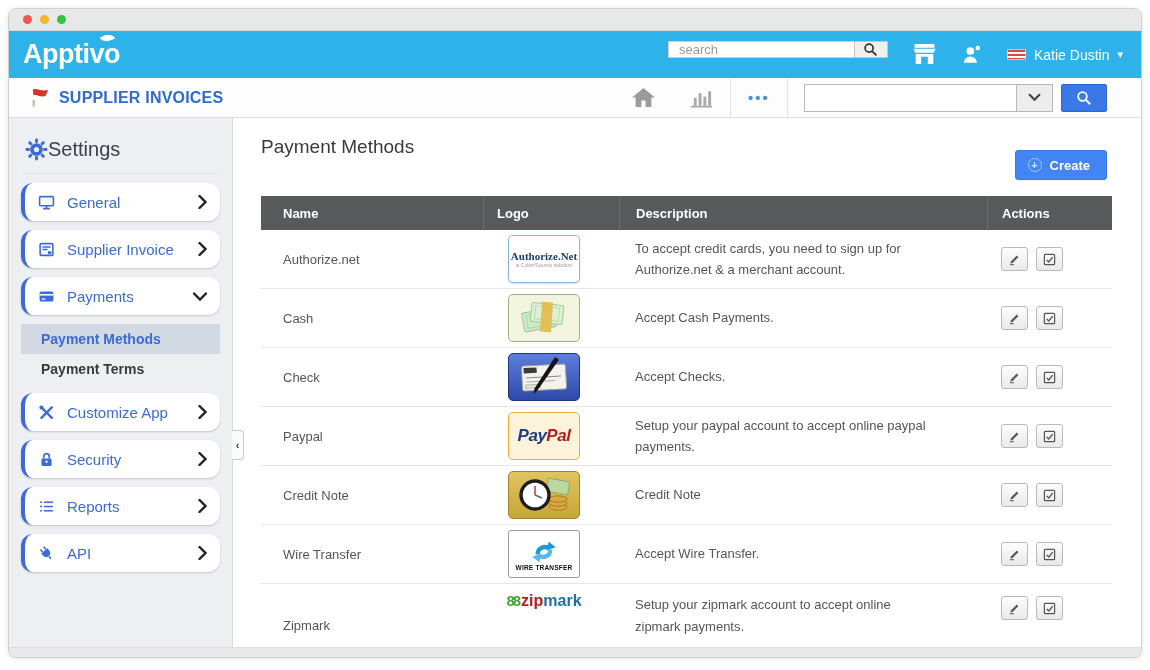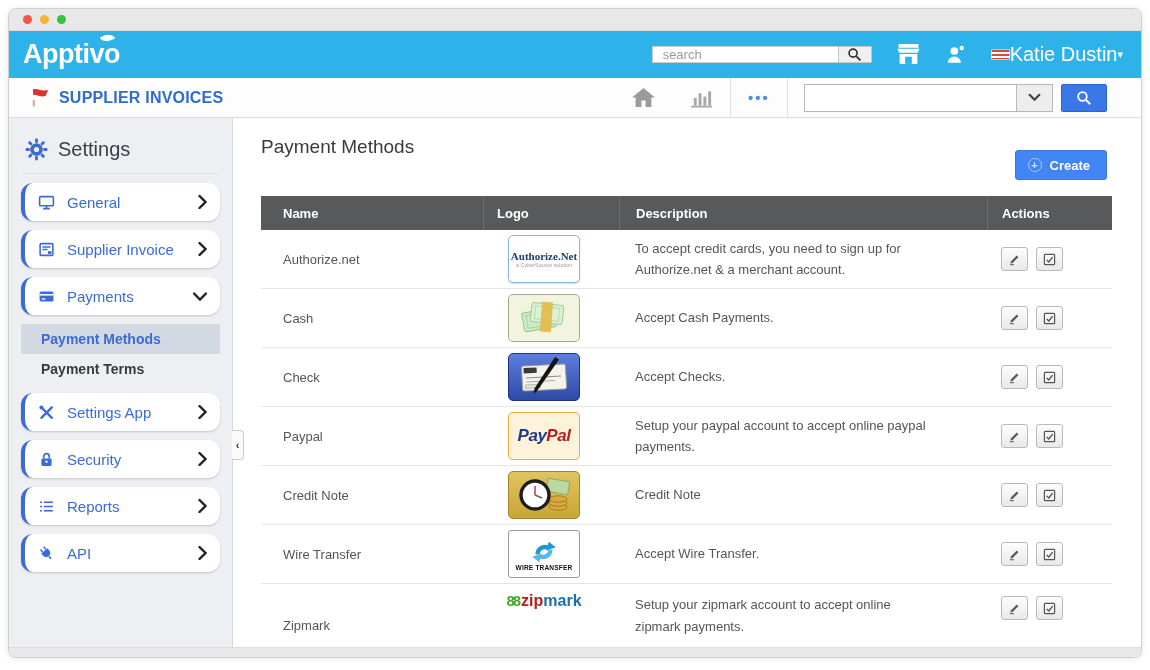--- a/index.html
+++ b/index.html
@@ -16,44 +16,44 @@
 
   
   .topnav { height:47px; background:#2db3ea; display:flex; align-items:center; padding:0 18px 0 10px; flex:0 0 auto; }
   .brand { position:relative; color:#fff; font-size:27px; font-weight:bold; letter-spacing:-.5px; margin:0 26px 0 4px; }
   .brand .leaf { position:absolute; top:-5px; right:6px; width:13px; height:8px; background:#fff;
                  border-radius:0 90% 0 90%; transform:rotate(-28deg); }
   .menu { display:flex; align-items:center; gap:36px; }
   .menu-item { color:#fff; font-size:13.5px; cursor:default; white-space:nowrap; }
   .has-caret::after { content:" ▾"; font-size:11px; }
   .nav-right { margin-left:auto; display:flex; align-items:center; }
-  .nav-search { display:flex; align-items:center; height:28px; }
+  .nav-search { display:flex; align-items:flex-start; height:28px; }
   .nav-search input { width:186px; border:1px solid #cfcfcf; border-right:none; padding:0 10px; font-size:13px; color:#333; outline:none; border-radius:1px 0 0 1px; }
   .nav-search input::placeholder { color:#9a9a9a; }
   .nav-search-btn { width:34px; background:#f0f0f0; border:1px solid #c6c6c6; display:flex; align-items:center; justify-content:center; border-radius:0 1px 1px 0; }
   .nav-ico { margin-left:24px; display:flex; align-items:center; }
-  .user-chip { display:flex; align-items:center; margin-left:24px; color:#fff; font-size:20px; }
+  .user-chip { display:flex; align-items:center; gap:8px; margin-left:24px; color:#fff; font-size:14px; }
   .flag-us { width:19px; height:11px; background:repeating-linear-gradient(#d64a3e 0 2px,#fff 2px 4px); border-radius:1px; border:1px solid rgba(255,255,255,.6); }
 
   
   .appbar { height:40px; background:#fdfdfd; border-bottom:1px solid #dcdcdc; display:flex; align-items:center; padding:0 34px 0 20px; flex:0 0 auto; }
   .appbar-title { color:#2f6bd0; font-size:16px; font-weight:bold; margin-left:9px; letter-spacing:.2px; }
   .appbar-right { margin-left:auto; display:flex; align-items:center; height:100%; }
   .abar-ico { padding:0 17px; display:flex; align-items:center; height:100%; }
   .dots-seg { height:100%; width:58px; border-left:1px solid #e2e2e2; border-right:1px solid #e2e2e2; display:flex; align-items:center; justify-content:center; }
   .dots-seg::after { content:"•••"; color:#4a90e2; font-size:15px; font-weight:bold; letter-spacing:2px; }
   .abar-search { display:flex; align-items:stretch; height:28px; margin-left:16px; }
   .abar-search input { width:212px; border:1px solid #b8b8b8; border-right:none; padding:0 8px; font-size:13px; outline:none; }
   .abar-drop { width:37px; background:#ededed; border:1px solid #b8b8b8; display:flex; align-items:center; justify-content:center; }
   .abar-go { width:46px; height:28px; margin-left:8px; background:#3b78e7; border:1px solid #2f66cd; border-radius:2px; display:flex; align-items:center; justify-content:center; }
 
   
   .appbody { flex:1 1 auto; display:flex; min-height:0; }
   .sidebar { width:224px; flex:0 0 auto; background:#edeff3; border-right:1px solid #d6d8dc; position:relative; padding-top:14px; }
-  .settings-head { margin:0 14px; padding:6px 2px 12px 2px; display:flex; align-items:flex-start; gap:10px; border-bottom:1px solid #e0e2e7; }
+  .settings-head { margin:0 14px; padding:6px 2px 12px 2px; display:flex; align-items:flex-start; border-bottom:1px solid #e0e2e7; }
   .settings-head .txt { font-size:20px; color:#3c4048; }
   .side-card { margin:9px 12px; height:38px; background:#fff; border-left:4px solid #3a6bd8; border-radius:12px;
                box-shadow:0 1px 2px rgba(0,0,0,.18); display:flex; align-items:center; padding:0 13px 0 13px; cursor:pointer; }
   .side-card .lbl { color:#3a6bd8; font-size:15px; margin-left:12px; }
   .side-card .chev { margin-left:auto; display:flex; align-items:center; }
   .sub-sel { margin:2px 12px 0 12px; height:30px; background:#d3d9e2; display:flex; align-items:center; padding-left:20px;
              color:#3a6bd8; font-size:14px; font-weight:bold; cursor:pointer; }
   .sub-plain { height:30px; display:flex; align-items:center; padding-left:32px; color:#3a3a3a; font-size:14px; font-weight:bold; margin-bottom:4px; cursor:pointer; }
   .collapse-tab { position:absolute; right:-12px; top:312px; width:12px; height:30px; background:#fbfbfb; border:1px solid #c9c9c9; border-left:none;
                   border-radius:0 4px 4px 0; display:flex; align-items:center; justify-content:center; font-size:11px; font-weight:bold; color:#333; z-index:3; }
@@ -270,21 +270,21 @@
       <div class="sub-plain">Payment Terms</div>
 
       <div class="side-card">
         <svg width="17" height="17" viewBox="0 0 16 16">
               <g stroke="#3a6bd8" stroke-width="2.2" stroke-linecap="round">
                 <line x1="3.2" y1="3.2" x2="13" y2="13"></line>
                 <line x1="13" y1="3.2" x2="3.2" y2="13"></line>
               </g>
               <circle cx="3.2" cy="3.2" r="1.9" fill="#3a6bd8"></circle>
             </svg>
-        <span class="lbl">Settings App</span>
+        <span class="lbl">Customize App</span>
         <span class="chev">
               <svg width="9" height="14" viewBox="0 0 9 14">
                 <path d="M1.5 1 L7.5 7 L1.5 13" stroke="#222" stroke-width="2.4" fill="none" stroke-linecap="round"></path>
               </svg>
             </span>
       </div>
 
       <div class="side-card">
         <svg width="17" height="17" viewBox="0 0 16 16">
               <path d="M5.4 7 V5 a2.6 2.6 0 0 1 5.2 0 V7" fill="none" stroke="#3a6bd8" stroke-width="1.6"></path>

